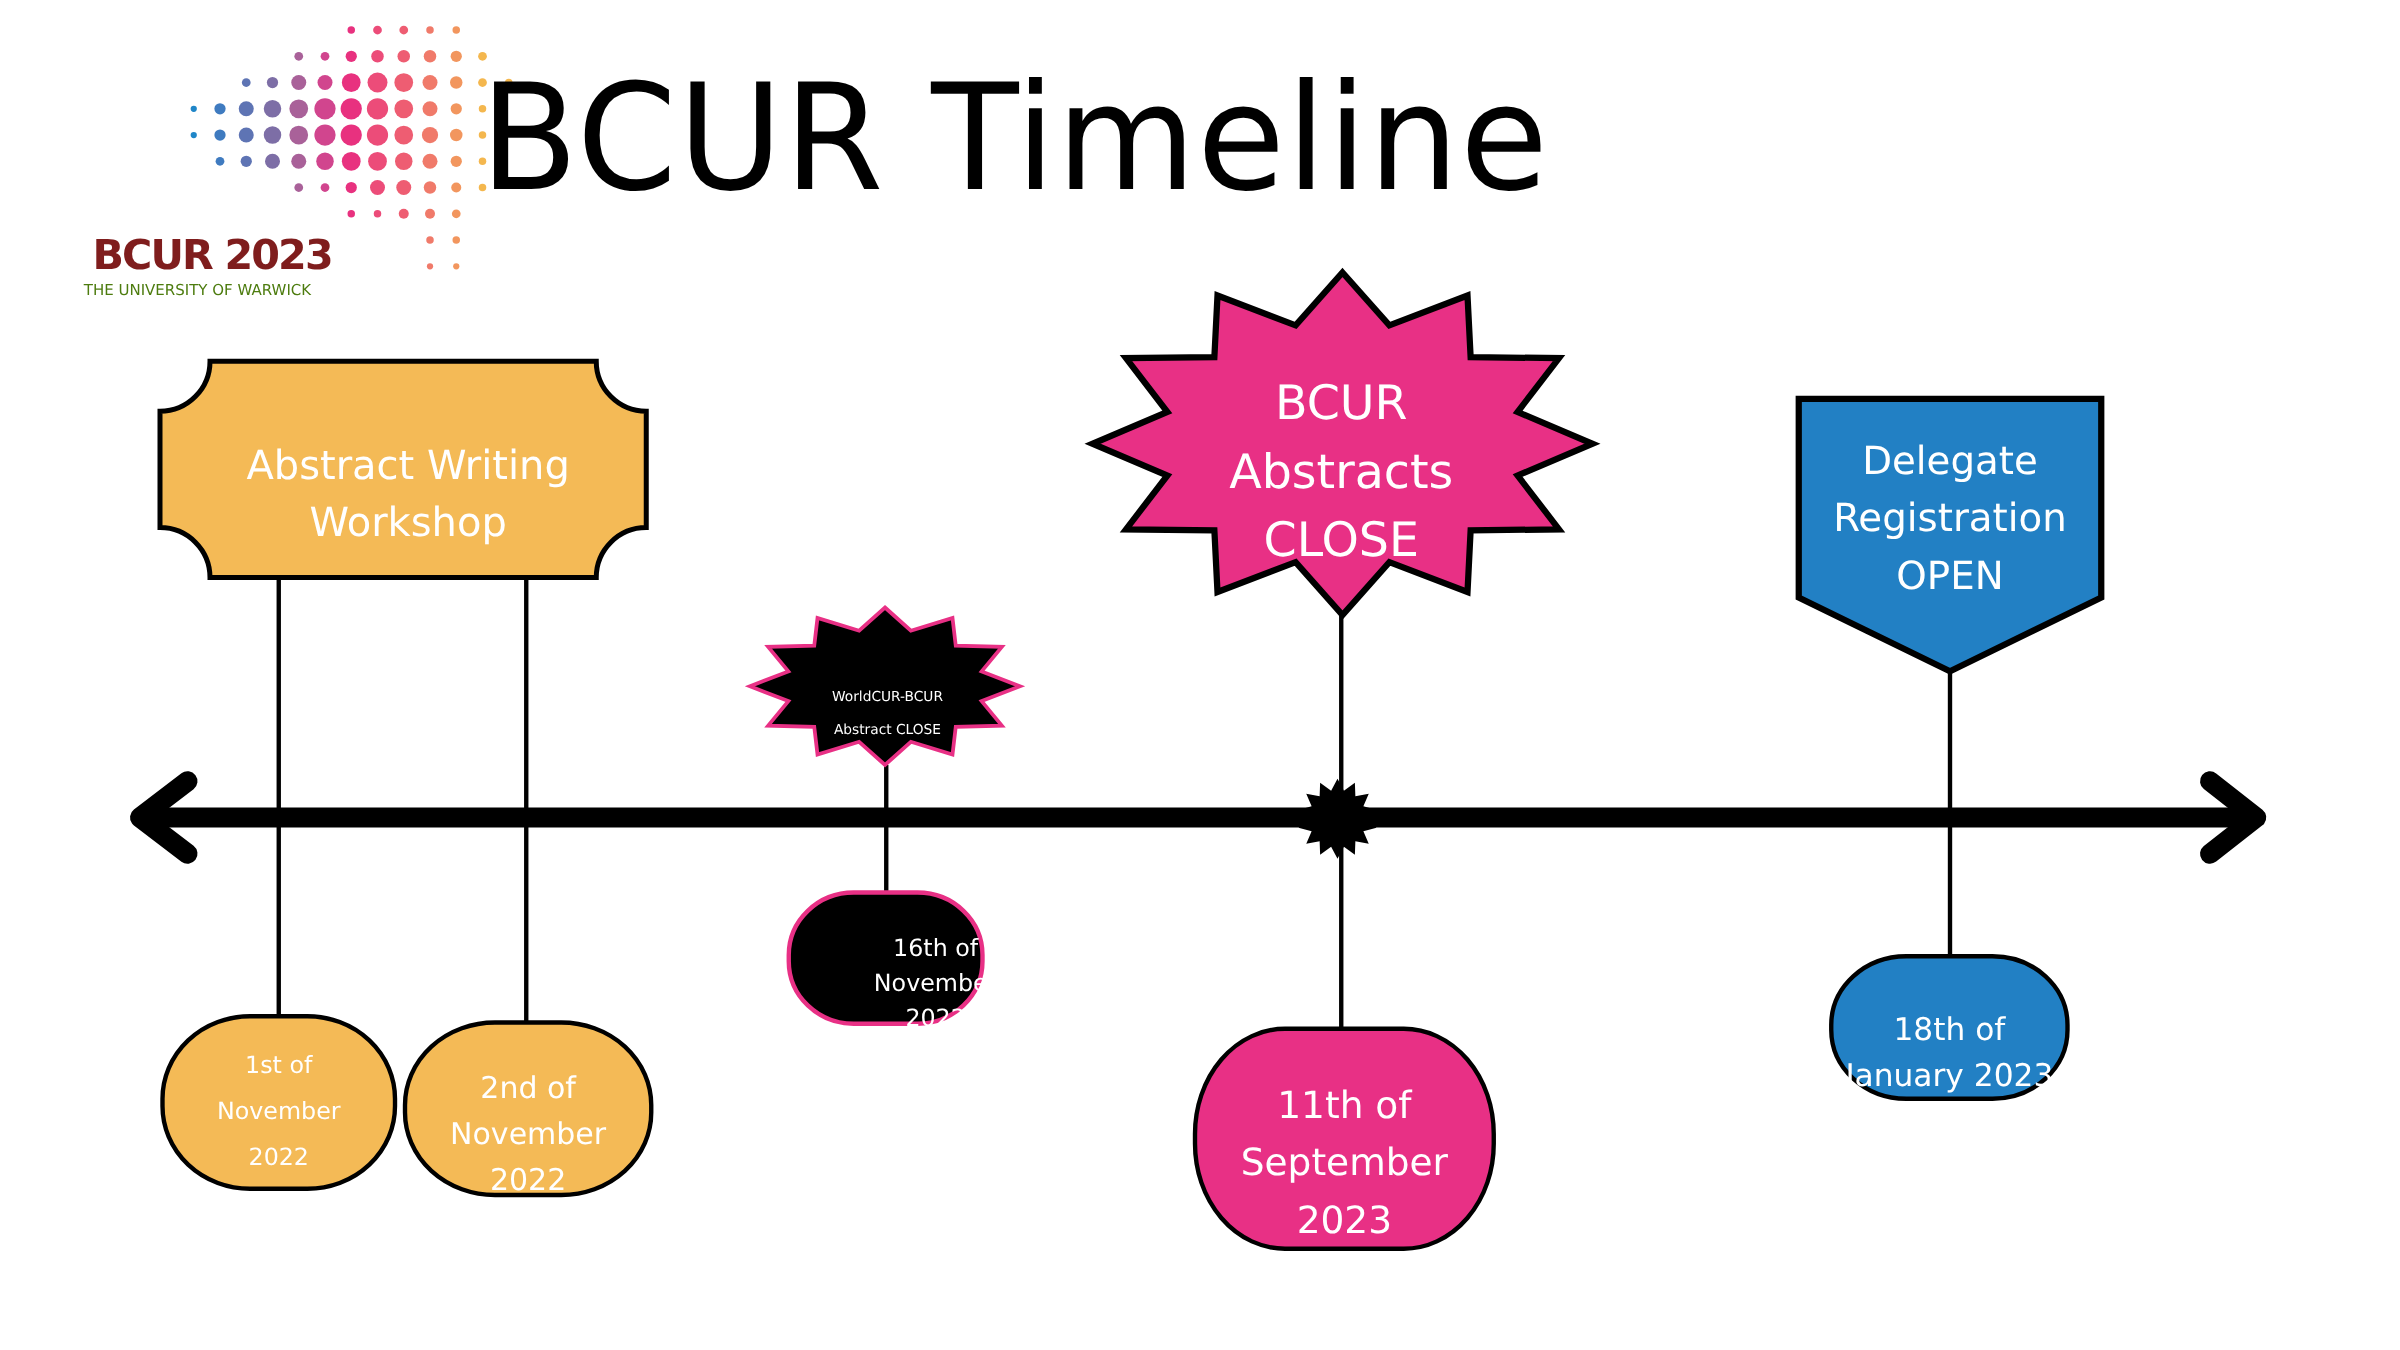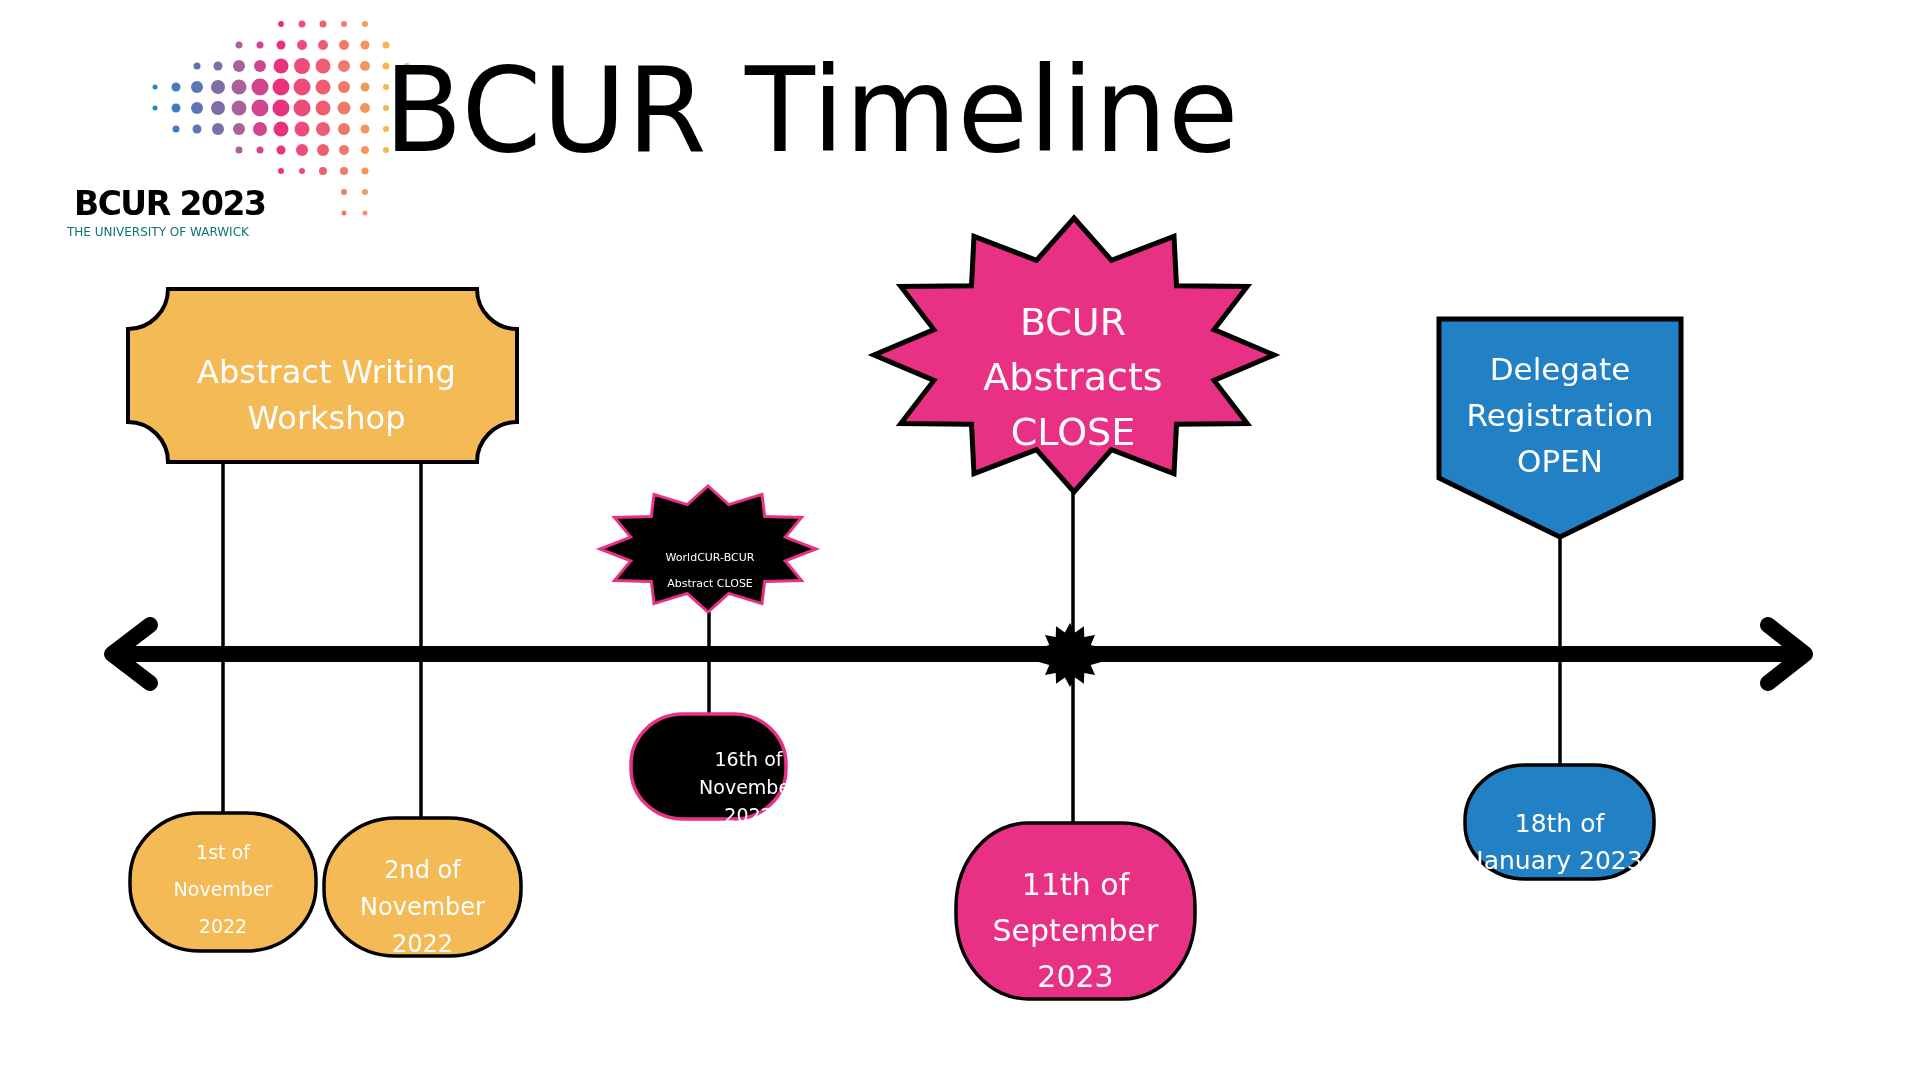--- a/index.html
+++ b/index.html
@@ -1,20 +1,20 @@
 <!DOCTYPE html>
 <html><head>
 <meta charset="utf-8">
 <style>
   html, body { margin:0; padding:0; background:#ffffff; }
   body { width:1920px; height:1080px; overflow:hidden; position:relative; font-family:"DejaVu Sans", sans-serif; }
   #stage { position:absolute; left:0; top:0; width:1920px; height:1080px; }
   .title { position:absolute; left:384px; top:40px; font-family:"DejaVu Sans", sans-serif; font-weight:normal; font-size:118px; letter-spacing:1px; color:#000; line-height:140px; white-space:nowrap; transform:scaleX(0.97); transform-origin:left top; }
-  .logo-name { position:absolute; left:74px; top:184px; font-family:"DejaVu Sans", sans-serif; font-weight:bold; font-size:33px; color:#000000; letter-spacing:-1.5px; white-space:nowrap; }
-  .logo-sub { position:absolute; left:67px; top:225px; font-family:"DejaVu Sans", sans-serif; font-size:12px; color:#0f766e; letter-spacing:0px; white-space:nowrap; }
+  .logo-name { position:absolute; left:74px; top:184px; font-family:"DejaVu Sans", sans-serif; font-weight:bold; font-size:33px; color:#7f1d1d; letter-spacing:-1.5px; white-space:nowrap; }
+  .logo-sub { position:absolute; left:67px; top:225px; font-family:"DejaVu Sans", sans-serif; font-size:12px; color:#4d7c0f; letter-spacing:0px; white-space:nowrap; }
   .lbl { position:absolute; display:flex; align-items:center; justify-content:center; text-align:center; color:#ffffff; font-family:"DejaVu Sans", sans-serif; font-weight:normal; line-height:1.25; white-space:pre-line;margin-top:20px; }
 </style>
 </head>
 <body>
 
 <svg id="stage" width="1920" height="1080" viewBox="0 0 1920 1080">
 
   <g id="logo-dots">
       <circle cx="281" cy="24" r="3" fill="#e8317f"></circle>
       <circle cx="302" cy="24" r="3.5" fill="#ec4c79"></circle>

